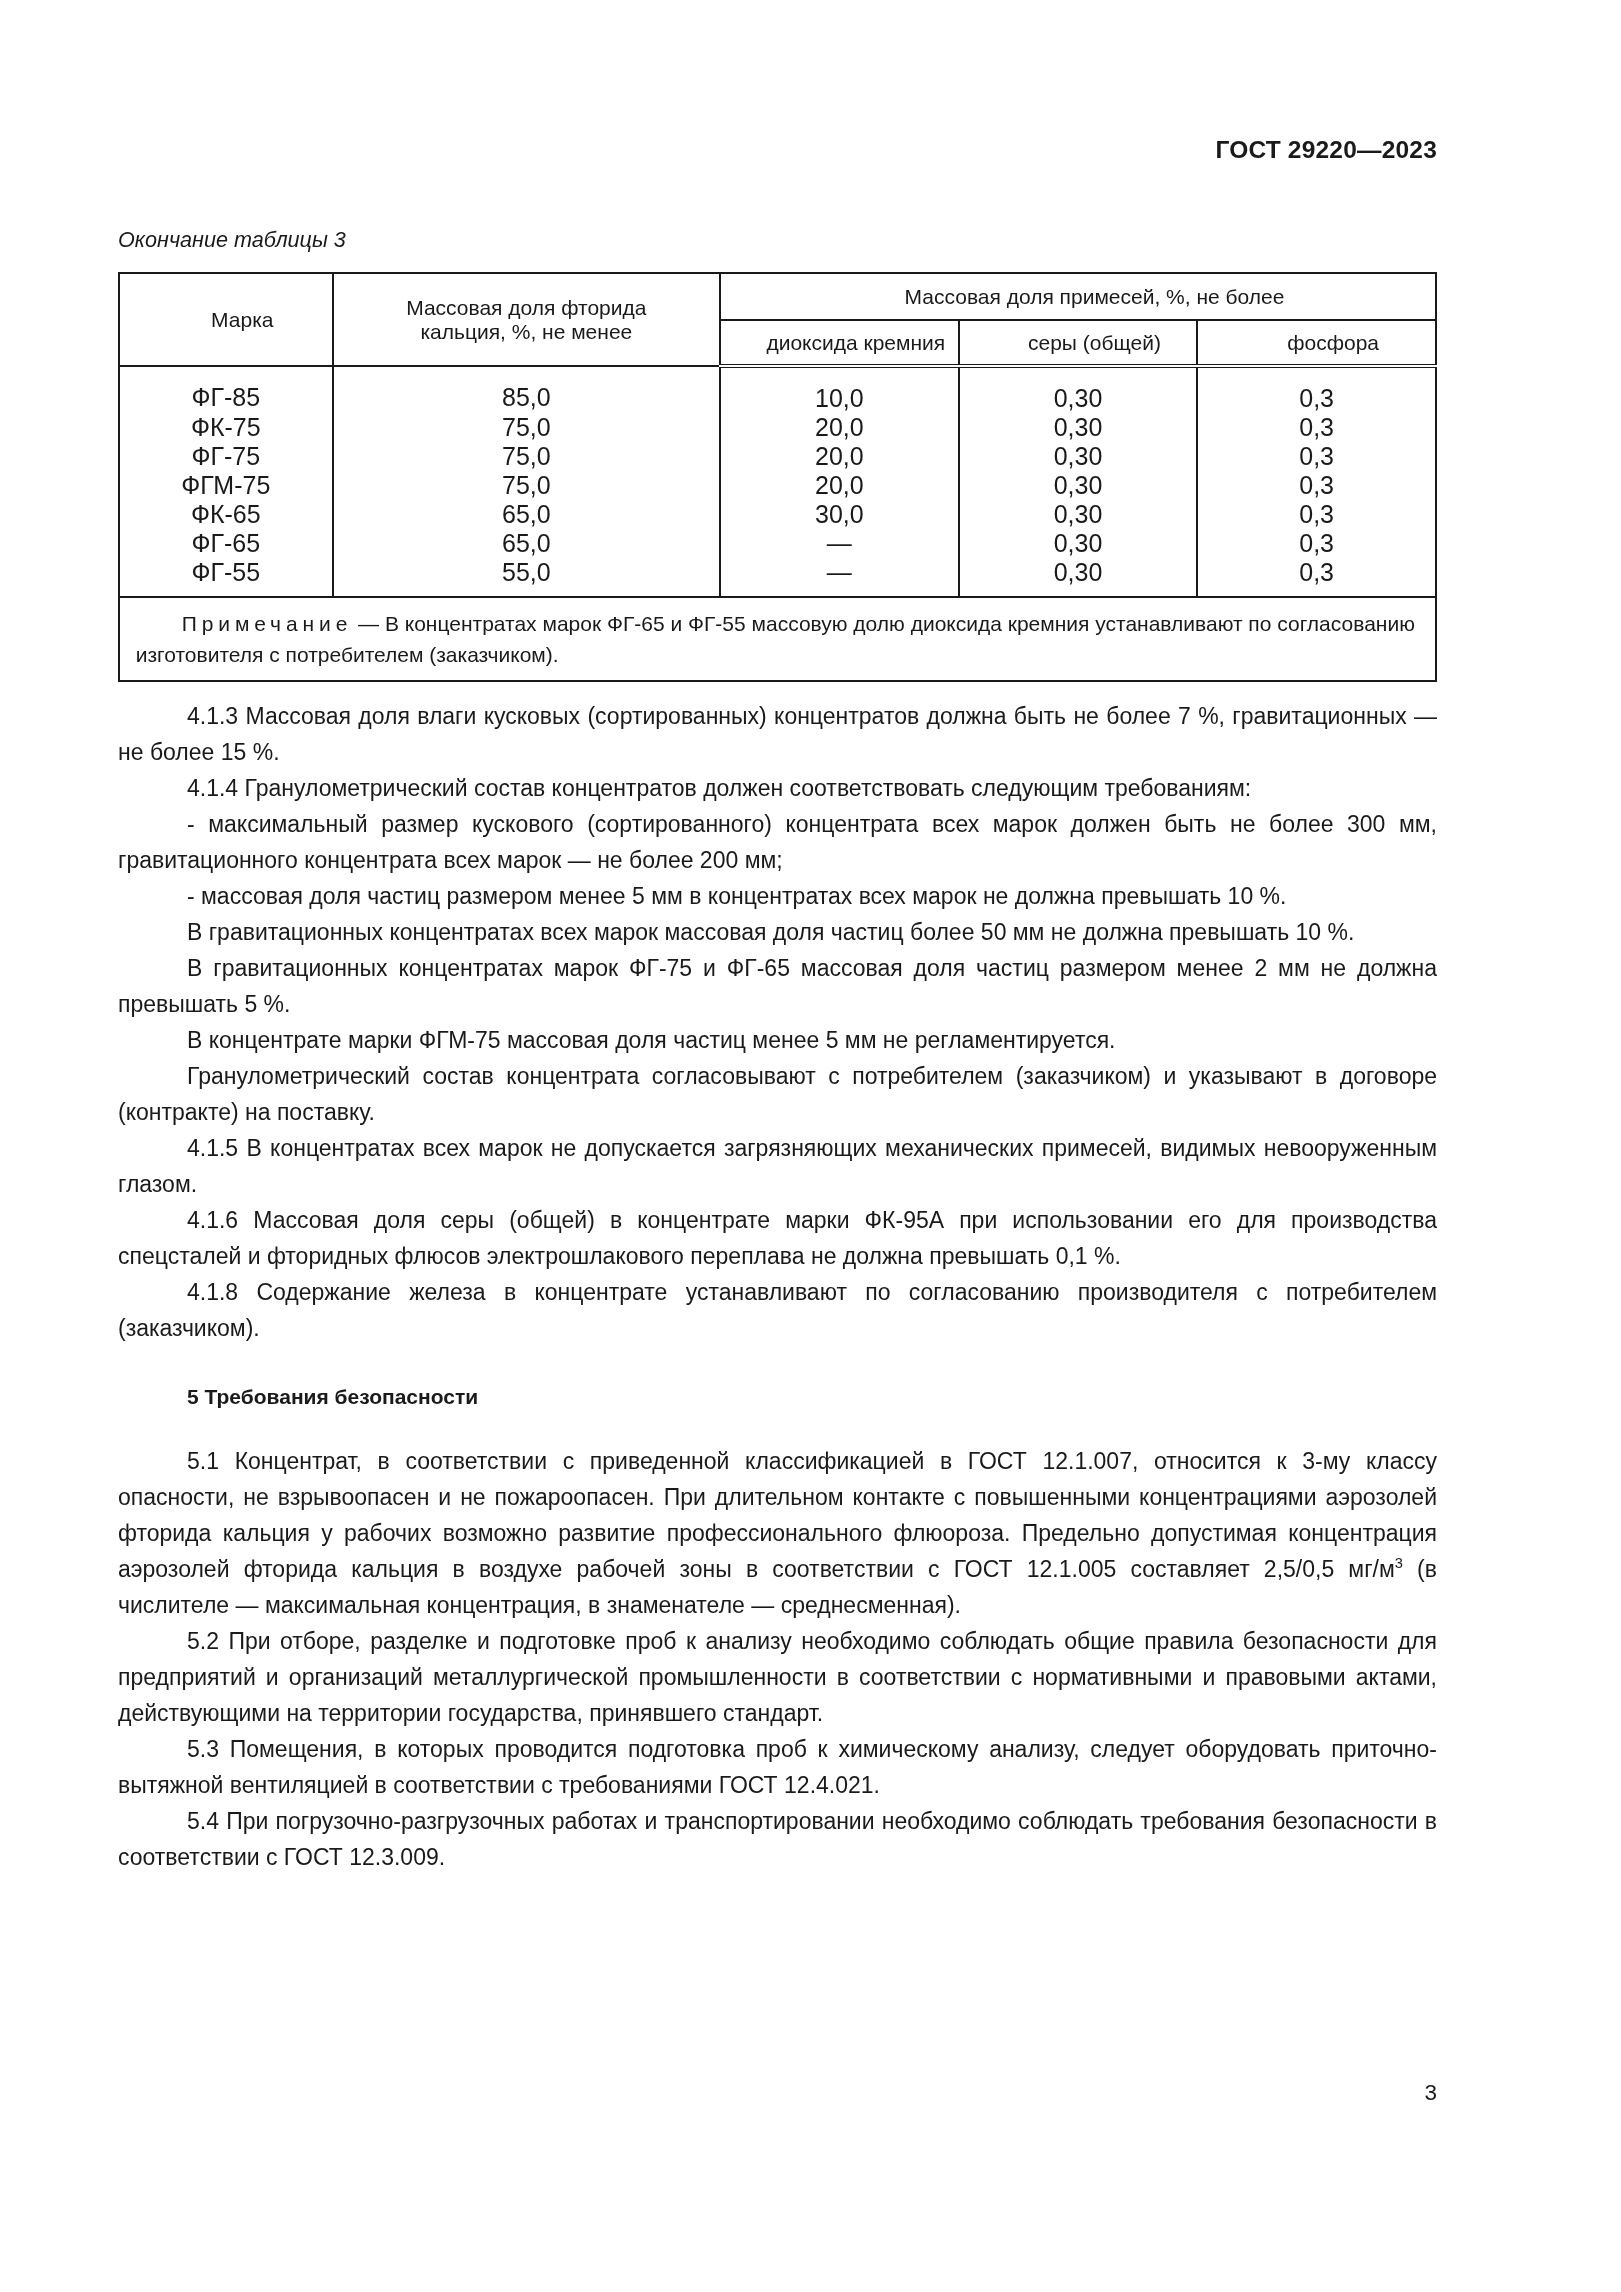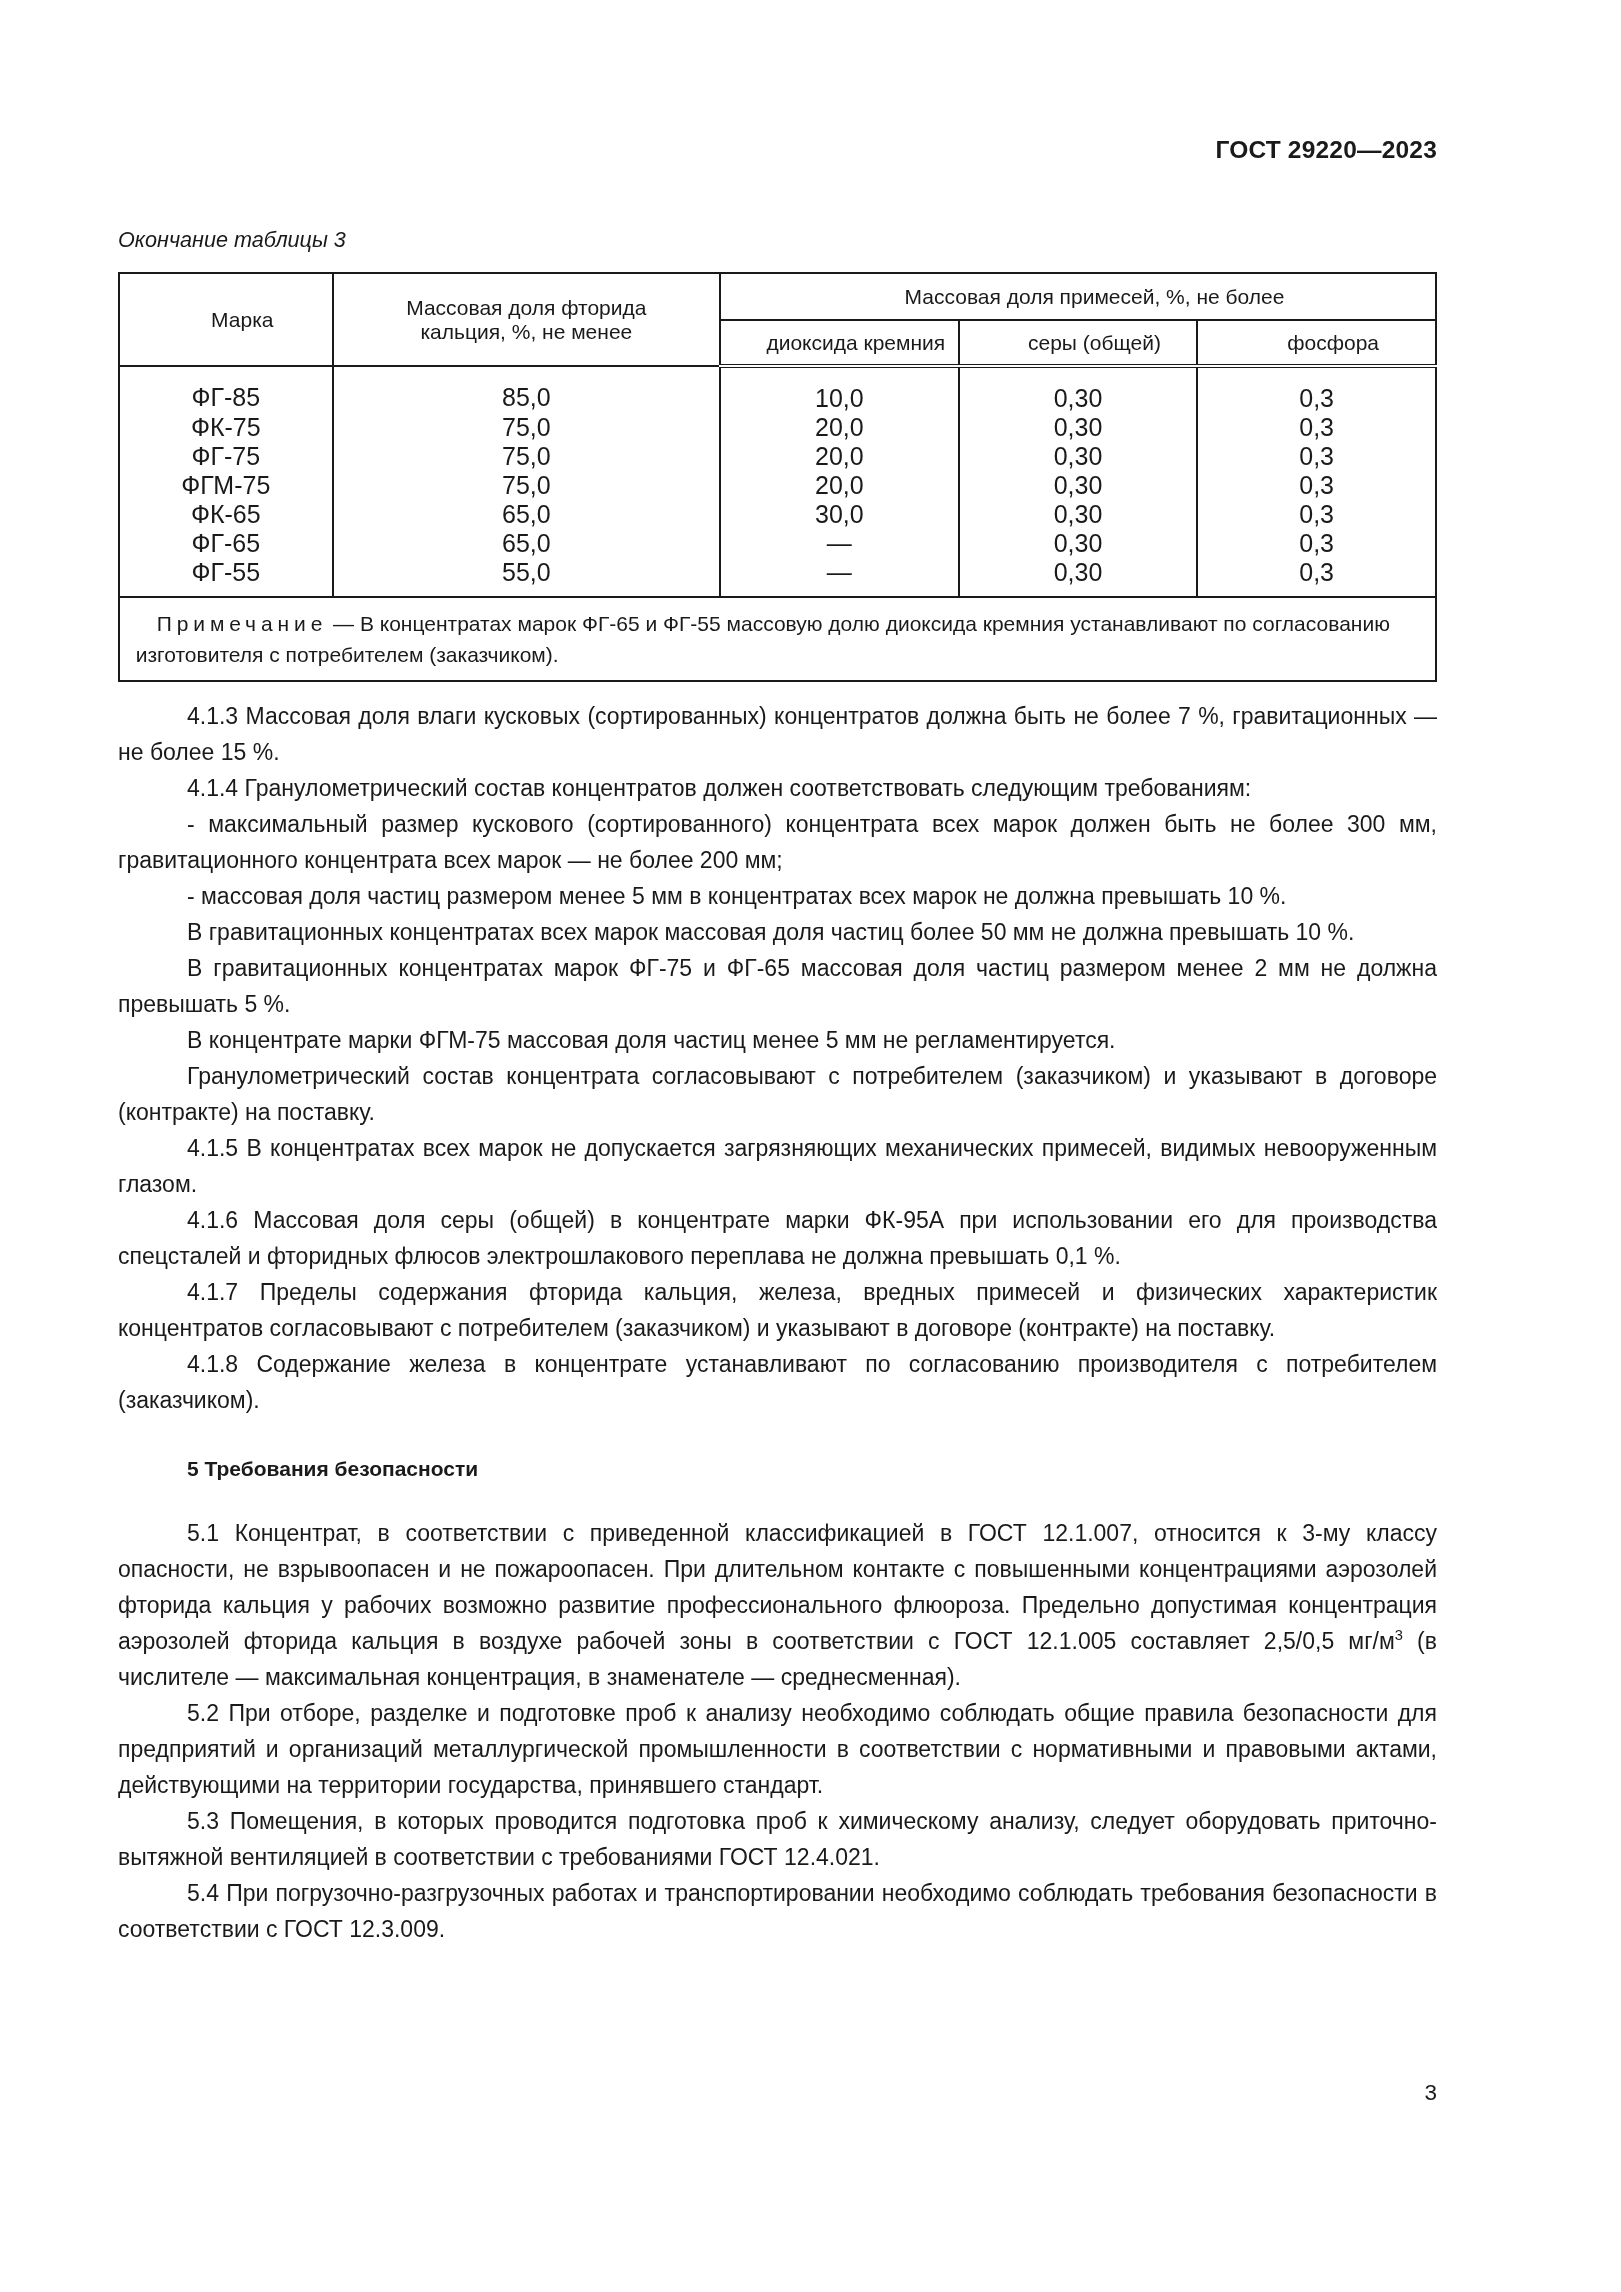--- a/index.html
+++ b/index.html
@@ -10,21 +10,21 @@
   .tbl { position: absolute; left: 118px; top: 272px; width: 1319px; border-collapse: collapse; font-size: 21px; }
   .tbl td, .tbl th { font-weight: normal; text-align: center; padding: 0; }
   .tbl .b { border: 2px solid #1a1a1a; padding-left: 33px; }
   .tbl thead tr:first-child th { border-top: 2.9px solid #1a1a1a; }
   .tbl .h1 { height: 45px; }
   .tbl .h2 { height: 43px; border-bottom: 4.9px double #1a1a1a !important; }
   .tbl tbody td { border-left: 2px solid #1a1a1a; border-right: 2px solid #1a1a1a; height: 29px; line-height: 29px; font-size: 25px; }
   .tbl tbody tr.first td { padding-top: 15.7px; }
   .tbl tbody tr.last td { padding-bottom: 9.8px; border-bottom: 2.9px solid #1a1a1a; margin-top: 40px; }
   .tbl .note td { text-align: left; border: 2px solid #1a1a1a; border-bottom: 2.9px solid #1a1a1a; padding: 9.8px 15.7px 9.8px 15.7px; line-height: 31px; font-size: 21px; }
-  .note-label { letter-spacing: 4.9px; margin-left: 21px; }
+  .note-label { letter-spacing: 4.9px; margin-left: 46px; }
   .body-text { position: absolute; left: 118px; width: 1319px; top: 698px; font-size: 23px; line-height: 36px; }
   .body-text p { margin: 0; text-indent: 69px; text-align: justify; }
   .heading { font-weight: bold; font-size: 21px; margin: 31px 0 27.4px 69px !important; text-indent: 0 !important; line-height: 39px; }
   sup { font-size: 14.7px; line-height: 0; }
   .page-num { position: absolute; right: 184px; top: 2080px; font-size: 22.5px; }
 </style>
 </head>
 <body>
 
 <div class="doc-code">ГОСТ 29220—2023</div>
@@ -112,21 +112,20 @@
   <p>4.1.3 Массовая доля влаги кусковых (сортированных) концентратов должна быть не более 7 %, гравитационных — не более 15 %.</p>
   <p>4.1.4 Гранулометрический состав концентратов должен соответствовать следующим требованиям:</p>
   <p>- максимальный размер кускового (сортированного) концентрата всех марок должен быть не более 300 мм, гравитационного концентрата всех марок — не более 200 мм;</p>
   <p>- массовая доля частиц размером менее 5 мм в концентратах всех марок не должна превышать 10 %.</p>
   <p>В гравитационных концентратах всех марок массовая доля частиц более 50 мм не должна превышать 10 %.</p>
   <p>В гравитационных концентратах марок ФГ-75 и ФГ-65 массовая доля частиц размером менее 2 мм не должна превышать 5 %.</p>
   <p>В концентрате марки ФГМ-75 массовая доля частиц менее 5 мм не регламентируется.</p>
   <p>Гранулометрический состав концентрата согласовывают с потребителем (заказчиком) и указывают в договоре (контракте) на поставку.</p>
   <p>4.1.5 В концентратах всех марок не допускается загрязняющих механических примесей, видимых невооруженным глазом.</p>
   <p>4.1.6 Массовая доля серы (общей) в концентрате марки ФК-95А при использовании его для производства спецсталей и фторидных флюсов электрошлакового переплава не должна превышать 0,1 %.</p>
-  <p>4.1.7 Пределы содержания фторида кальция, железа, вредных примесей и физических характеристик концентратов согласовывают с потребителем (заказчиком) и указывают в договоре (контракте) на поставку.</p>
   <p>4.1.8 Содержание железа в концентрате устанавливают по согласованию производителя с потребителем (заказчиком).</p>
   <p class="heading">5 Требования безопасности</p>
   <p><span>5.1 Концентрат, в соответствии с приведенной классификацией в ГОСТ 12.1.007, относится к 3-му классу опасности, не взрывоопасен и не пожароопасен. При длительном контакте с повышенными концентрациями аэрозолей фторида кальция у рабочих возможно развитие профессионального флюороза. Предельно допустимая концентрация аэрозолей фторида кальция в воздухе рабочей зоны в соответствии с ГОСТ 12.1.005 составляет 2,5/0,5 мг/м</span><sup>3</sup><span> (в числителе — максимальная концентрация, в знаменателе — среднесменная).</span></p>
   <p>5.2 При отборе, разделке и подготовке проб к анализу необходимо соблюдать общие правила безопасности для предприятий и организаций металлургической промышленности в соответствии с нормативными и правовыми актами, действующими на территории государства, принявшего стандарт.</p>
   <p>5.3 Помещения, в которых проводится подготовка проб к химическому анализу, следует оборудовать приточно-вытяжной вентиляцией в соответствии с требованиями ГОСТ 12.4.021.</p>
   <p>5.4 При погрузочно-разгрузочных работах и транспортировании необходимо соблюдать требования безопасности в соответствии с ГОСТ 12.3.009.</p>
 </div>
 
 <div class="page-num">3</div>
 

